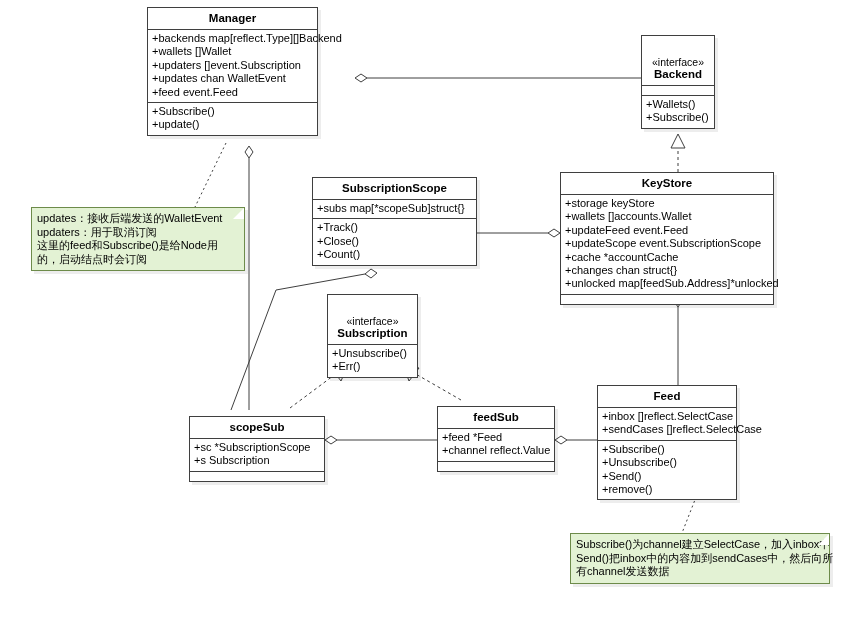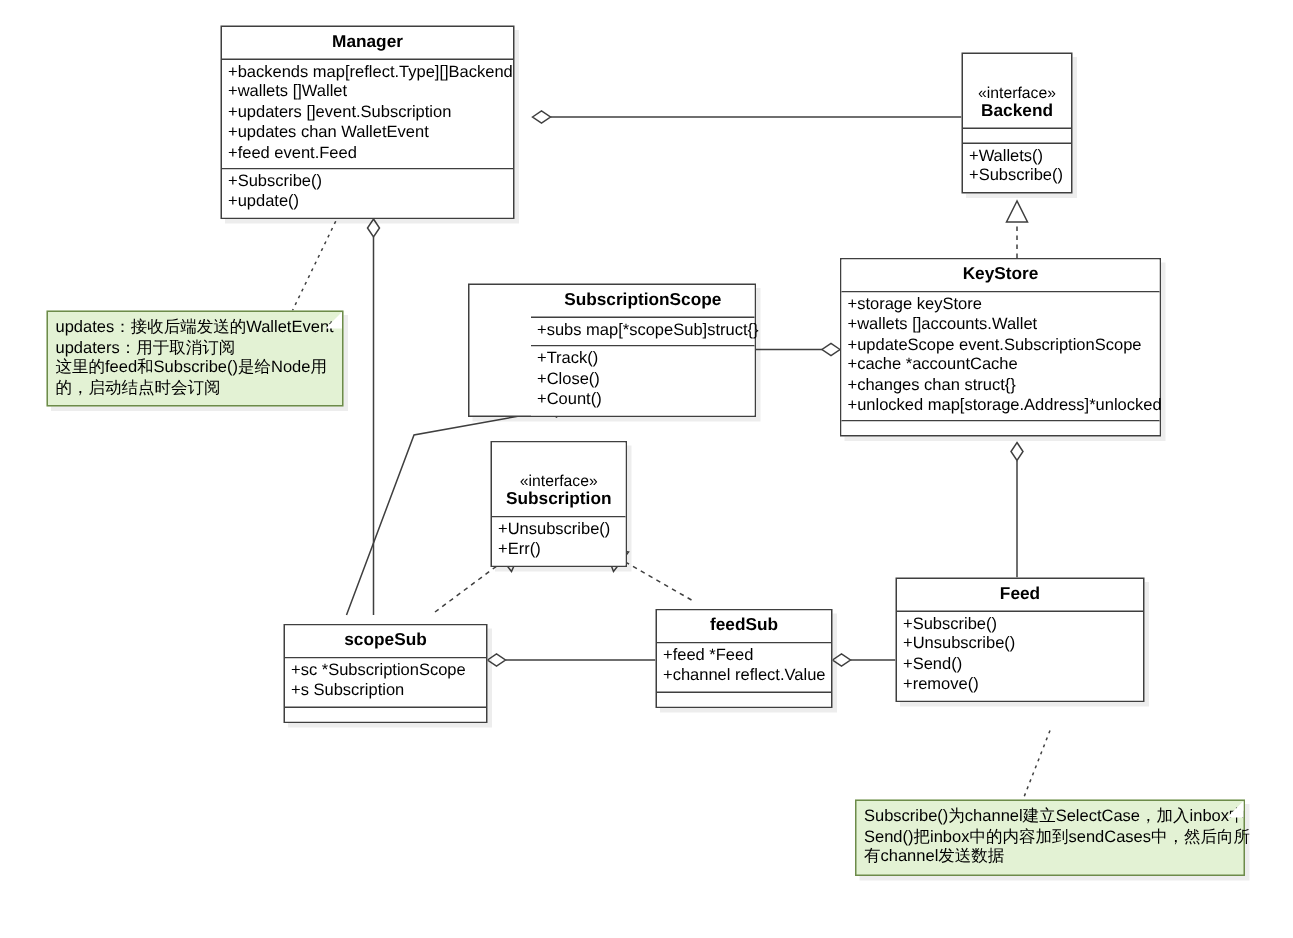--- a/index.html
+++ b/index.html
@@ -156,21 +156,21 @@
       <g>
         <path d="M 226,143 L 195,207" stroke-dasharray="2,3"></path>
       </g>
 
       <g>
         <path d="M 700,487 L 682,533" stroke-dasharray="2,3"></path>
       </g>
     </g>
   </svg>
 
-  <div class="uml-class" style="left:147px; top:17px; width:196px;">
+  <div class="uml-class" style="left:147px; top:7px; width:171px;">
     <div class="uml-title">
       <span>Manager</span>
     </div>
     <div class="uml-compartment">
       <div class="uml-row">+backends map[reflect.Type][]Backend</div>
       <div class="uml-row">+wallets  []Wallet</div>
       <div class="uml-row">+updaters []event.Subscription</div>
       <div class="uml-row">+updates  chan WalletEvent</div>
       <div class="uml-row">+feed event.Feed</div>
     </div>
@@ -192,29 +192,30 @@
     </div>
   </div>
 
   <div class="uml-class" style="left:560px; top:172px; width:214px;">
     <div class="uml-title">
       <span>KeyStore</span>
     </div>
     <div class="uml-compartment">
       <div class="uml-row">+storage keyStore</div>
       <div class="uml-row">+wallets []accounts.Wallet</div>
+      <div class="uml-row">+updateFeed event.Feed</div>
       <div class="uml-row">+updateScope event.SubscriptionScope</div>
       <div class="uml-row">+cache *accountCache</div>
       <div class="uml-row">+changes chan struct{}</div>
-      <div class="uml-row">+unlocked map[storage.Address]*unlocked</div>
-    </div>
-    <div class="uml-compartment empty"></div>
-  </div>
-
-  <div class="uml-class" style="left:312px; top:189px; width:192px;padding-left:41px;">
+      <div class="uml-row">+unlocked map[feedSub.Address]*unlocked</div>
+    </div>
+    <div class="uml-compartment empty"></div>
+  </div>
+
+  <div class="uml-class" style="left:312px; top:177px; width:165px;">
     <div class="uml-title">
       <span>SubscriptionScope</span>
     </div>
     <div class="uml-compartment">
       <div class="uml-row">+subs map[*scopeSub]struct{}</div>
     </div>
     <div class="uml-compartment">
       <div class="uml-row">+Track()</div>
       <div class="uml-row">+Close()</div>
       <div class="uml-row">+Count()</div>
@@ -247,33 +248,37 @@
     <div class="uml-title">
       <span>feedSub</span>
     </div>
     <div class="uml-compartment">
       <div class="uml-row">+feed *Feed</div>
       <div class="uml-row">+channel reflect.Value</div>
     </div>
     <div class="uml-compartment empty"></div>
   </div>
 
-  <div class="uml-class" style="left:597px; top:385px; width:166px;">
+  <div class="uml-class" style="left:597px; top:385px; width:140px;">
     <div class="uml-title">
       <span>Feed</span>
+    </div>
+    <div class="uml-compartment">
+      <div class="uml-row">+inbox []reflect.SelectCase</div>
+      <div class="uml-row">+sendCases []reflect.SelectCase</div>
     </div>
     <div class="uml-compartment">
       <div class="uml-row">+Subscribe()</div>
       <div class="uml-row">+Unsubscribe()</div>
       <div class="uml-row">+Send()</div>
       <div class="uml-row">+remove()</div>
     </div>
   </div>
 
-  <div class="uml-note" style="left:31px; top:207px; width:198px;">
+  <div class="uml-note" style="left:31px; top:207px; width:214px;">
     <span class="fold"></span>
     <div class="note-row">updates：接收后端发送的WalletEvent</div>
     <div class="note-row">updaters：用于取消订阅</div>
     <div class="note-row">这里的feed和Subscribe()是给Node用</div>
     <div class="note-row">的，启动结点时会订阅</div>
   </div>
 
   <div class="uml-note" style="left:570px; top:533px; width:260px;">
     <span class="fold"></span>
     <div class="note-row">Subscribe()为channel建立SelectCase，加入inbox中</div>

